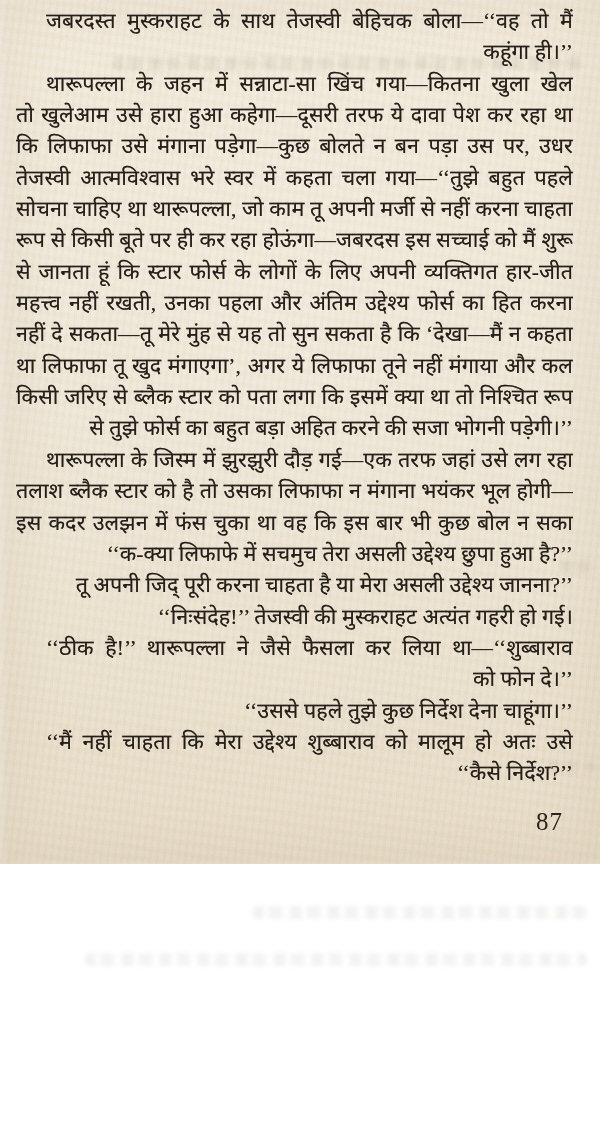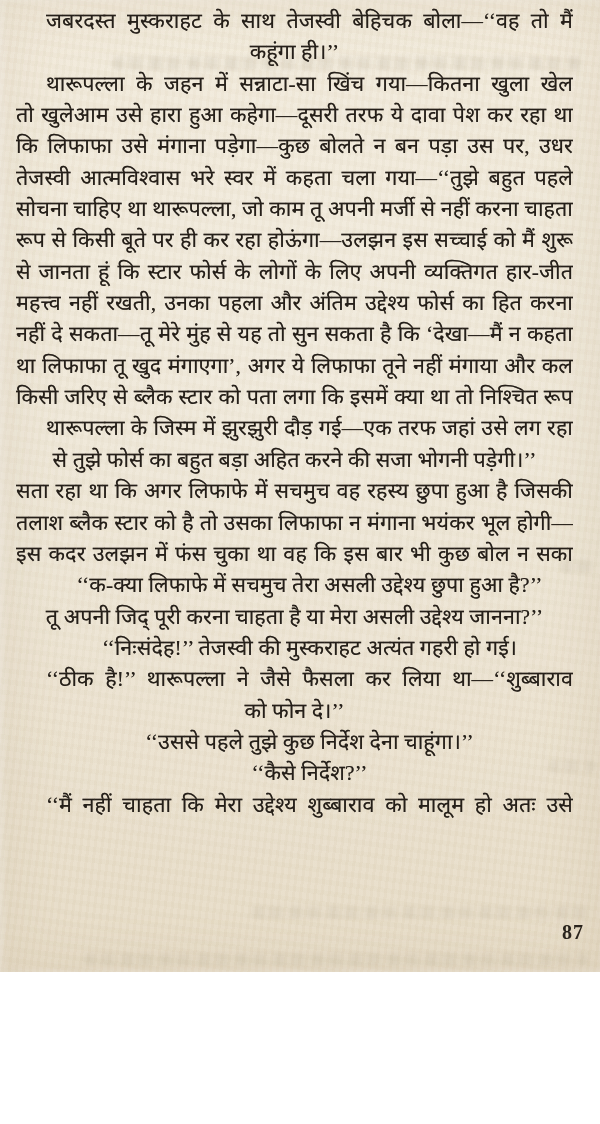--- a/index.html
+++ b/index.html
@@ -6,21 +6,21 @@
     margin: 0;
     padding: 0;
     width: 600px;
     height: 1124px;
     overflow: hidden;
     font-family: "Liberation Serif", "DejaVu Serif", serif;
   }
   .page {
     position: relative;
     width: 600px;
-    height: 972px;
+    height: 864px;
     color: #251f19;
     background:
       radial-gradient(130% 80% at 48% 35%, rgba(255,255,255,0.18), rgba(255,255,255,0) 70%),
       repeating-linear-gradient(97deg, rgba(200,186,158,0.07) 0 3px, rgba(255,255,255,0.05) 3px 7px),
       repeating-linear-gradient(8deg, rgba(205,192,165,0.06) 0 5px, rgba(255,255,255,0.04) 5px 11px),
       linear-gradient(180deg, #f0e8d7 0%, #ece4d2 45%, #e9dfcb 80%, #e6dbc5 100%);
     box-shadow: inset 0 0 60px rgba(170,150,115,0.18), inset 3px 0 6px rgba(255,255,255,0.35);
   }
   .text-block {
     position: absolute;
@@ -28,37 +28,36 @@
     top: 6px;
     width: 557px;
     font-size: 21.5px;
     line-height: 31.35px;
     letter-spacing: 0.1px;
     text-shadow: 0 0 0.4px rgba(37,31,25,0.55);
   }
   .line {
     height: 31.35px;
     overflow: hidden;
-    text-align: center;
+    text-align: right;
   }
   .line.justify {
     text-align: justify;
     text-align-last: justify;
   }
   .line.indent {
     text-indent: 30px;
   }
   .page-number {
     position: absolute;
-    right: 16px;
+    right: 37px;
     bottom: 28px;
-    font-size: 20px;
+    font-size: 25px;
     letter-spacing: 1px;
     color: #2a241d;
-    font-weight: bold;
   }
   
   .ghost {
     position: absolute;
     height: 13px;
     border-radius: 7px;
     filter: blur(2.2px);
     opacity: 0.55;
     background: repeating-linear-gradient(
       90deg,
@@ -85,35 +84,34 @@
   <div class="ghost ghost-e"></div>
 
   <div class="text-block" id="text-lines">
       <div class="line indent justify">जबरदस्त मुस्कराहट के साथ तेजस्वी बेहिचक बोला—‘‘वह तो मैं</div>
       <div class="line">कहूंगा ही।’’</div>
       <div class="line indent justify">थारूपल्ला के जहन में सन्नाटा-सा खिंच गया—कितना खुला खेल</div>
       <div class="line justify">तो खुलेआम उसे हारा हुआ कहेगा—दूसरी तरफ ये दावा पेश कर रहा था</div>
       <div class="line justify">कि लिफाफा उसे मंगाना पड़ेगा—कुछ बोलते न बन पड़ा उस पर, उधर</div>
       <div class="line justify">तेजस्वी आत्मविश्वास भरे स्वर में कहता चला गया—‘‘तुझे बहुत पहले</div>
       <div class="line justify">सोचना चाहिए था थारूपल्ला, जो काम तू अपनी मर्जी से नहीं करना चाहता</div>
-      <div class="line justify">रूप से किसी बूते पर ही कर रहा होऊंगा—उलझन इस सच्चाई को मैं शुरू</div>
+      <div class="line justify">रूप से किसी बूते पर ही कर रहा होऊंगा—जबरदस इस सच्चाई को मैं शुरू</div>
       <div class="line justify">से जानता हूं कि स्टार फोर्स के लोगों के लिए अपनी व्यक्तिगत हार-जीत</div>
       <div class="line justify">महत्त्व नहीं रखती, उनका पहला और अंतिम उद्देश्य फोर्स का हित करना</div>
       <div class="line justify">नहीं दे सकता—तू मेरे मुंह से यह तो सुन सकता है कि ‘देखा—मैं न कहता</div>
       <div class="line justify">था लिफाफा तू खुद मंगाएगा’, अगर ये लिफाफा तूने नहीं मंगाया और कल</div>
       <div class="line justify">किसी जरिए से ब्लैक स्टार को पता लगा कि इसमें क्या था तो निश्चित रूप</div>
+      <div class="line">से तुझे फोर्स का बहुत बड़ा अहित करने की सजा भोगनी पड़ेगी।’’</div>
       <div class="line indent justify">थारूपल्ला के जिस्म में झुरझुरी दौड़ गई—एक तरफ जहां उसे लग रहा</div>
-      <div class="line">से तुझे फोर्स का बहुत बड़ा अहित करने की सजा भोगनी पड़ेगी।’’</div>
-      <div class="line justify">सता रहा था कि अगर लिफाफे में सचमुच वह रहस्य छुपा हुआ है जिसकी</div>
       <div class="line justify">तलाश ब्लैक स्टार को है तो उसका लिफाफा न मंगाना भयंकर भूल होगी—</div>
       <div class="line justify">इस कदर उलझन में फंस चुका था वह कि इस बार भी कुछ बोल न सका</div>
       <div class="line indent">‘‘क-क्या लिफाफे में सचमुच तेरा असली उद्देश्य छुपा हुआ है?’’</div>
       <div class="line">तू अपनी जिद् पूरी करना चाहता है या मेरा असली उद्देश्य जानना?’’</div>
       <div class="line indent">‘‘निःसंदेह!’’ तेजस्वी की मुस्कराहट अत्यंत गहरी हो गई।</div>
       <div class="line indent justify">‘‘ठीक है!’’ थारूपल्ला ने जैसे फैसला कर लिया था—‘‘शुब्बाराव</div>
       <div class="line">को फोन दे।’’</div>
       <div class="line indent">‘‘उससे पहले तुझे कुछ निर्देश देना चाहूंगा।’’</div>
+      <div class="line indent justify">‘‘मैं नहीं चाहता कि मेरा उद्देश्य शुब्बाराव को मालूम हो अतः उसे</div>
       <div class="line indent">‘‘कैसे निर्देश?’’</div>
-      <div class="line indent justify">‘‘मैं नहीं चाहता कि मेरा उद्देश्य शुब्बाराव को मालूम हो अतः उसे</div>
     </div>
 
   <div class="page-number">87</div>
 </div>
 
 </body></html>

